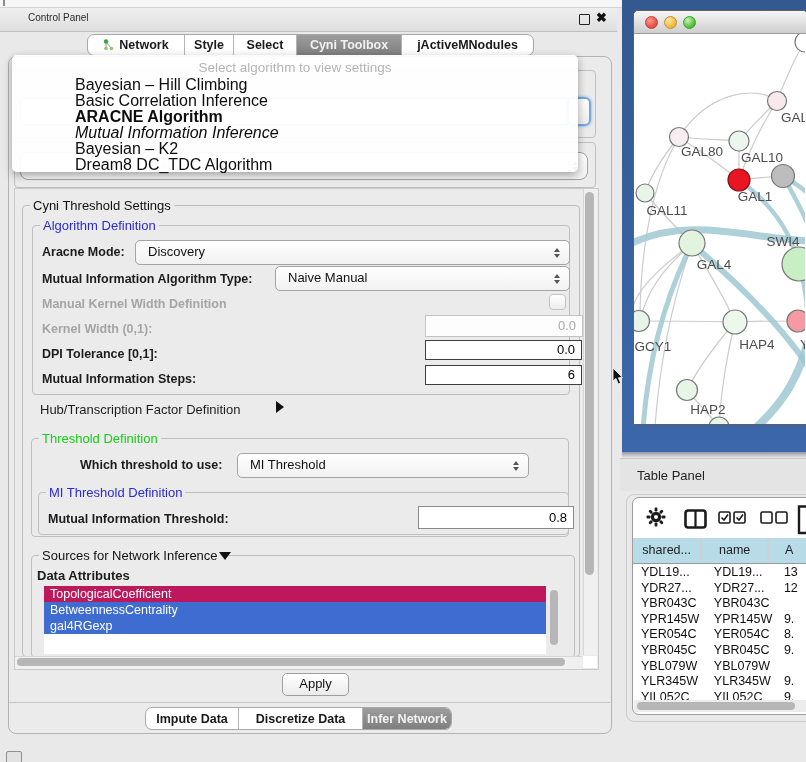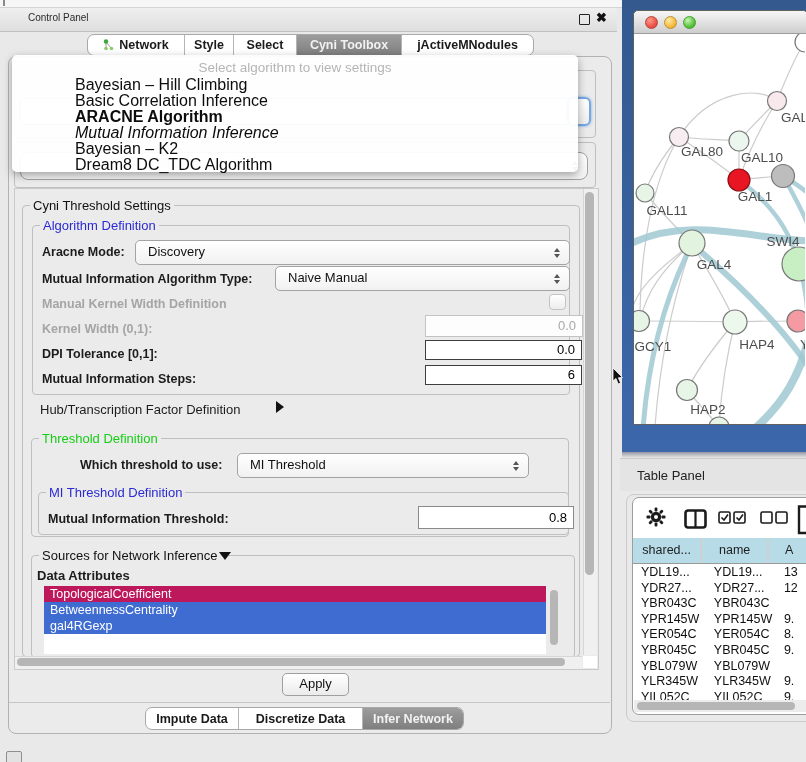--- a/index.html
+++ b/index.html
@@ -170,21 +170,21 @@
 <div class="sb-track" style="left:15px;top:656px;width:567px;height:12px;border-top:1px solid #d6d6d6;"></div>
 <div class="sb-thumb" style="left:17px;top:658px;width:548px;height:8px;"></div>
 <div class="abs" style="left:583px;top:656px;width:14px;height:12px;background:#fff;"></div>
 
 <div class="abs" id="apply-btn">Apply</div>
 
 <div class="abs" style="left:9px;top:702px;width:601px;height:1px;background:#c6c6c6;"></div>
 <div class="tabstrip" id="bottom-tabs" style="left:145px;top:707px;height:21px;">
     <div class="tab" style="width: 92px;">Impute Data</div>
     <div class="tab" style="width: 123px;">Discretize Data</div>
-    <div class="tab sel" style="width: 100px; text-align: right;">Infer Network</div>
+    <div class="tab sel" style="width: 88px; text-align: right;">Infer Network</div>
   </div>
 
 <div class="abs" style="left:6px;top:751px;width:14px;height:11px;border:1px solid #8f8f8f;border-radius:2px;background:#e2e2e2;"></div>
 
 <div class="abs" id="popup">
   <div class="hint">Select algorithm to view settings</div>
 <div class="item" style="top: 21px;">Bayesian – Hill Climbing</div>
     <div class="item" style="top: 37px;">Basic Correlation Inference</div>
     <div class="item" style="top: 53px; font-weight: bold;">ARACNE Algorithm</div>
     <div class="item" style="top: 69px; font-style: italic;">Mutual Information Inference</div>

